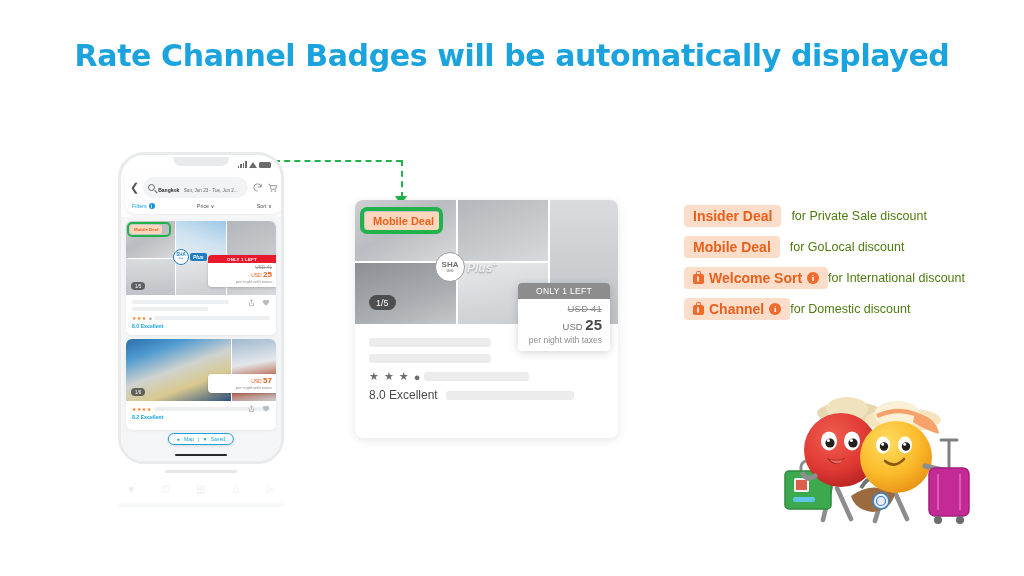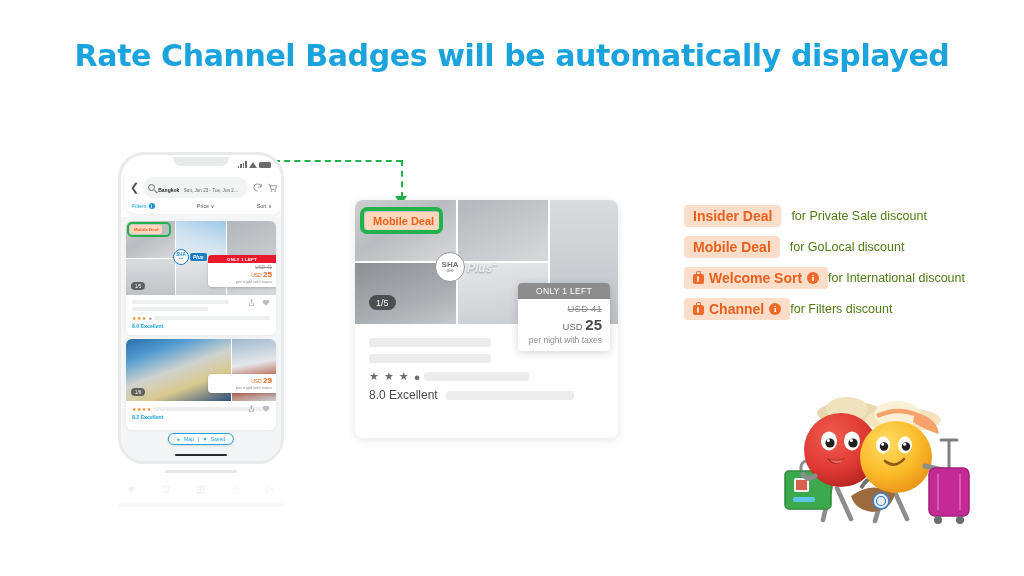--- a/index.html
+++ b/index.html
@@ -332,21 +332,21 @@
               <div class="pc-img img-lobby"></div>
             </div>
           <div class="pc-col">
               <div class="pc-img img-lobby2"></div>
             </div>
           <div class="pc-count">1/6</div>
           <div class="pc-price">
             <div class="pp-body">
               <div class="pp-new">
                 <span>USD</span>
-                <b>29</b>
+                <b>57</b>
               </div>
               <div class="pp-sub">per night with taxes</div>
             </div>
           </div>
         </div>
         <div class="pc-meta" style="padding-bottom:10px">
           <div class="pc-actions">
             <svg class="ic-share" viewBox="0 0 24 26" fill="none" stroke="#9a9a9a" stroke-width="2.2">
               <path d="M5 11v11h14V11"></path>
                 <path d="M12 2v13"></path>
@@ -486,21 +486,21 @@
     <div class="leg-row">
       <span class="leg-badge">
         <span class="suitcase">
           <span class="handle"></span>
             <span class="body"></span>
             <span class="line"></span>
         </span>
         <span>Channel</span>
         <span class="info-dot">i</span>
       </span>
-      <span class="leg-desc gap2">for Filters discount</span>
+      <span class="leg-desc gap2">for Domestic discount</span>
     </div>
   </div>
 
   <svg class="mascots" viewBox="0 0 200 145">
     <defs>
       <radialGradient id="gRed" cx="38%" cy="32%" r="72%">
         <stop offset="0%" stop-color="#ef5d4e"></stop>
           <stop offset="62%" stop-color="#e03a35"></stop>
           <stop offset="100%" stop-color="#b8241f"></stop>
       </radialGradient>

